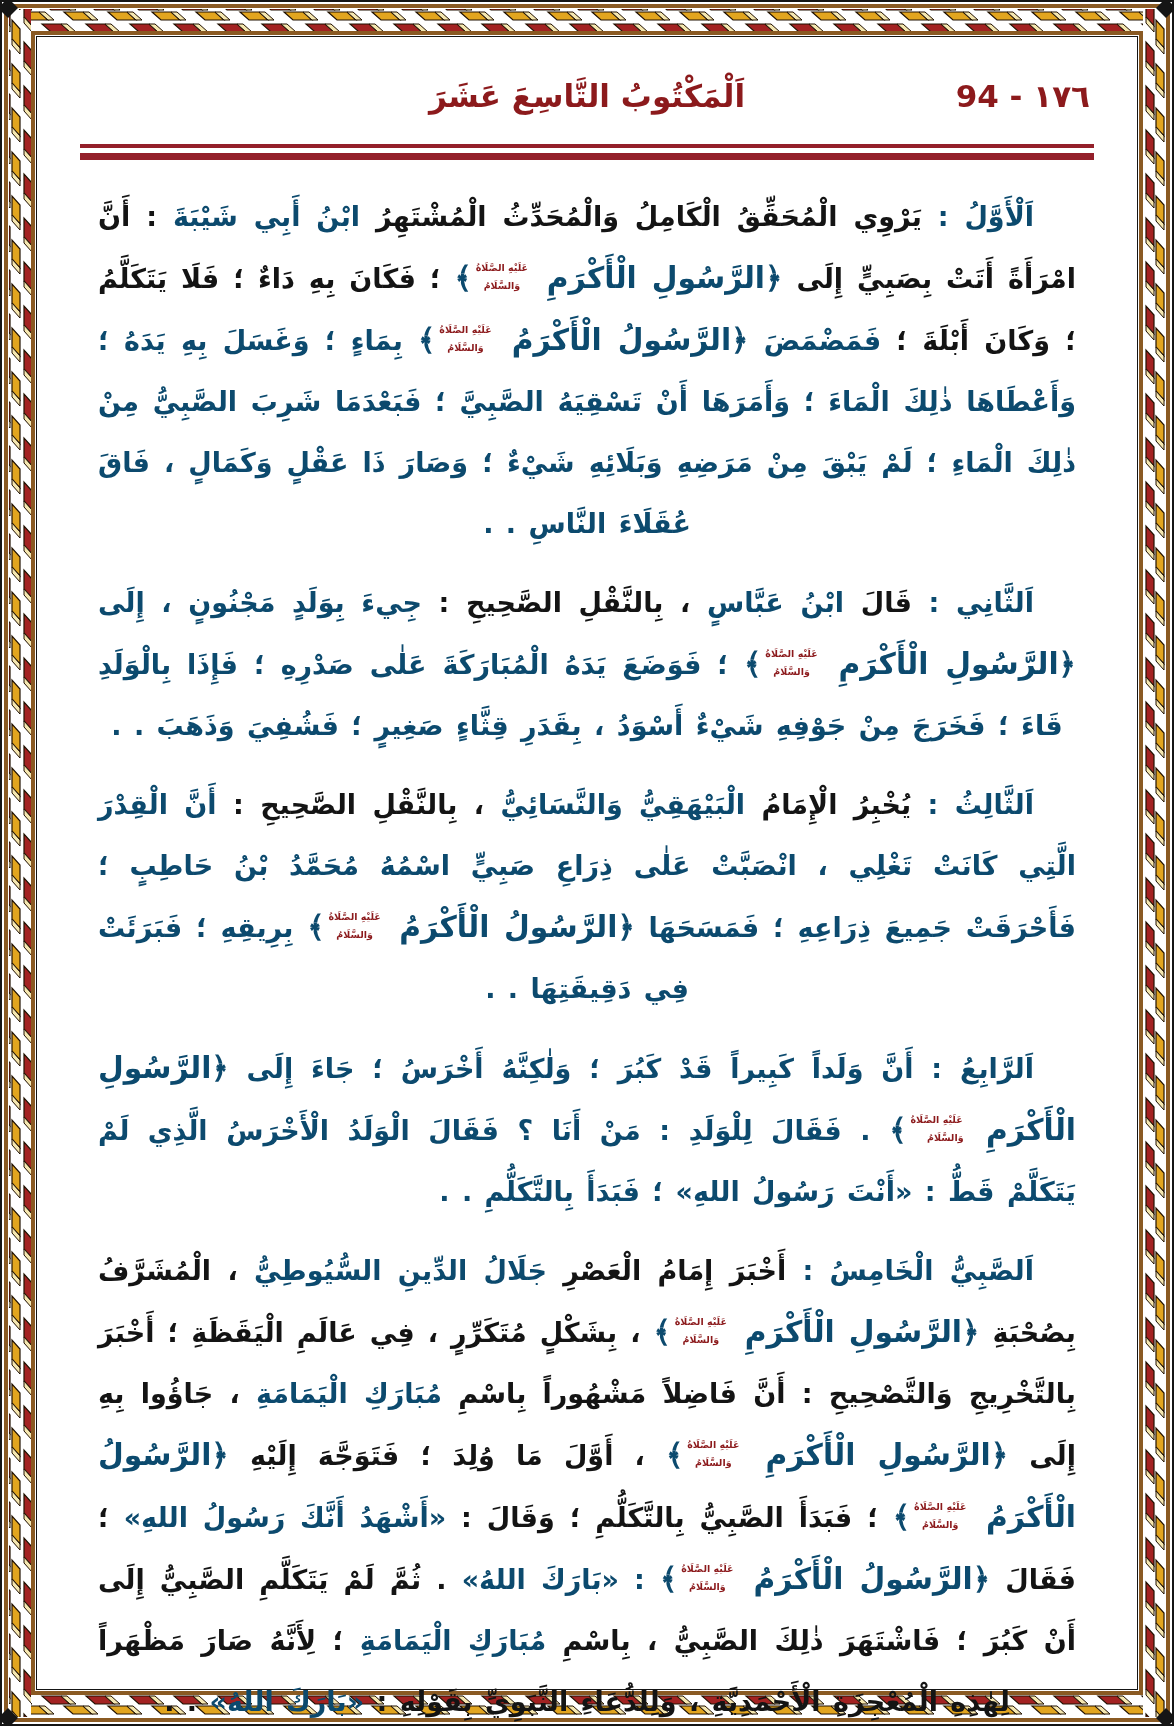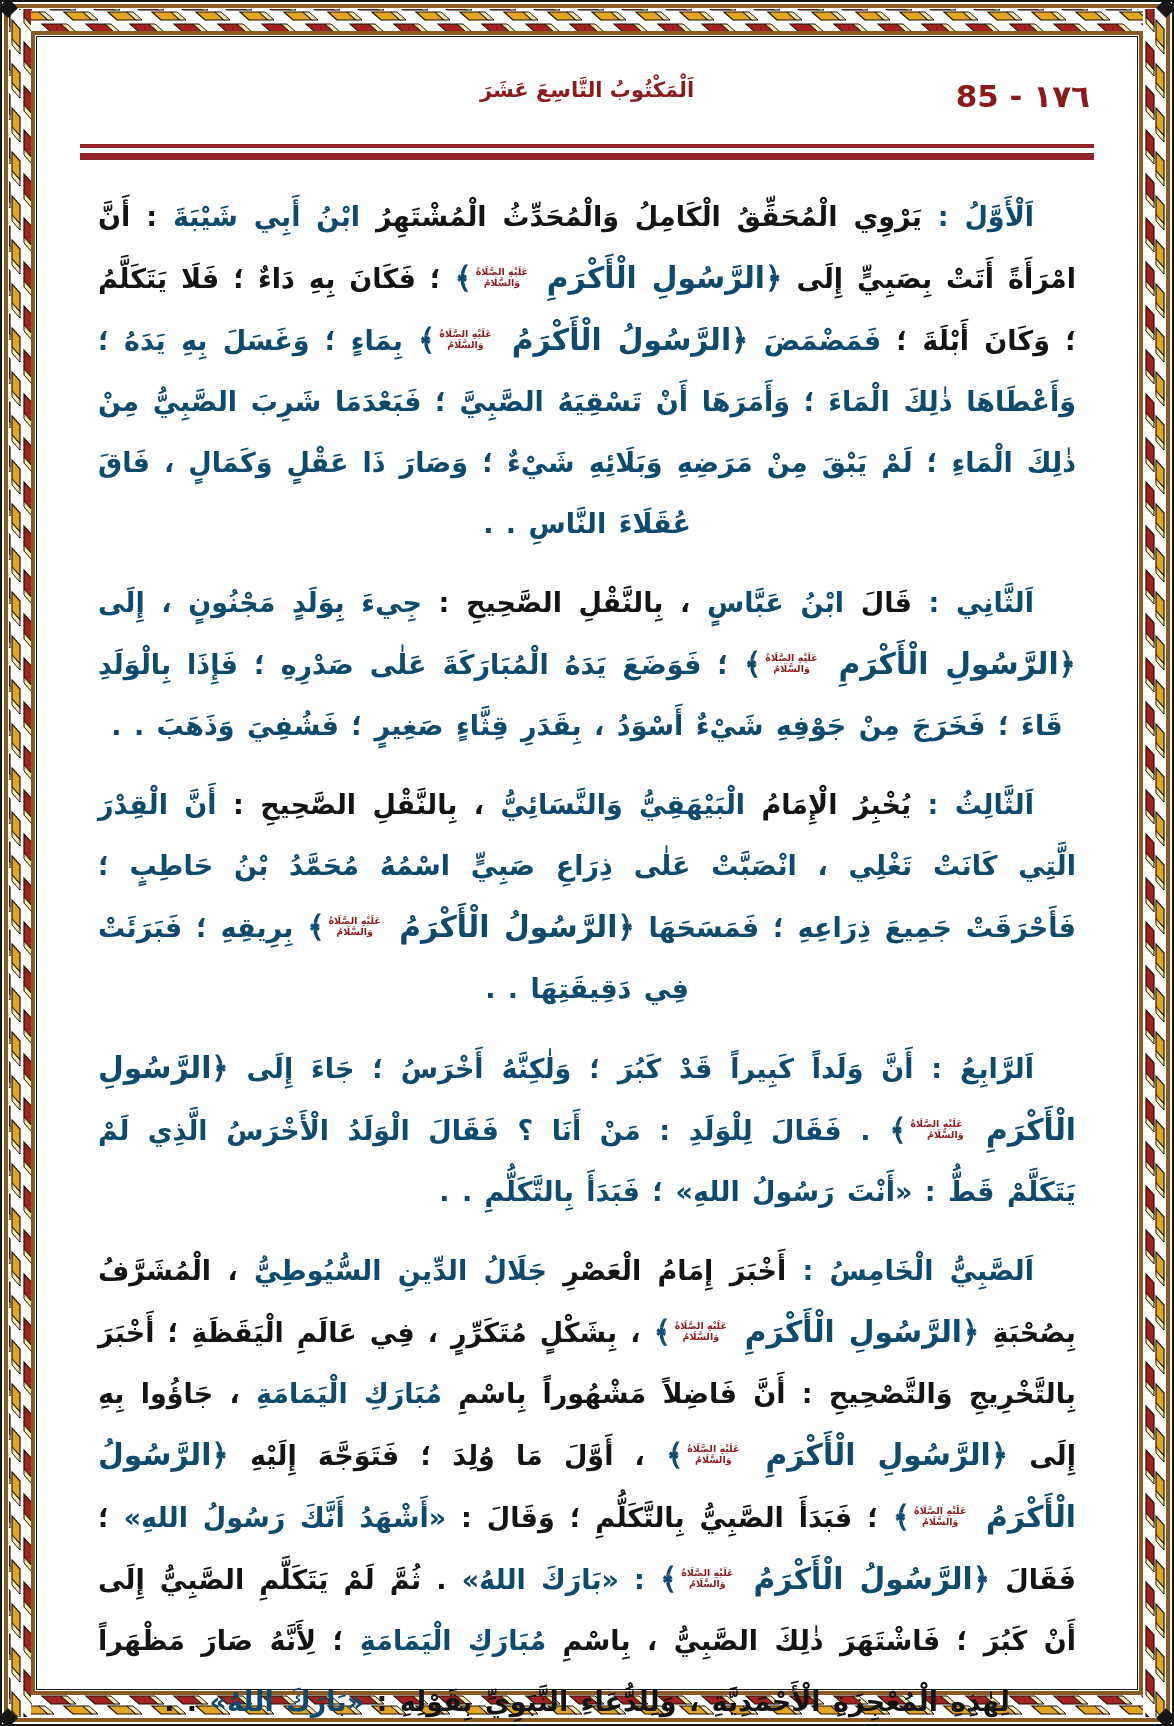--- a/index.html
+++ b/index.html
@@ -18,21 +18,21 @@
   .content{
     position:absolute;
     top:48px;right:98px;left:98px;
     z-index:1;
     direction:rtl;
   }
   .header{position:relative;height:58px;margin-top:30px;}
   .title{
     position:absolute;left:0;right:0;
     text-align:center;
-    font-size:21px;font-weight:bold;
+    font-size:31px;font-weight:bold;
     color:#8C1A1C;
   }
   .pagenum{
     position:absolute;left:auto;right:auto;
     inset-inline-start:auto;inset-inline-end:890px; 
     font-size:31px;font-weight:bold;color:#8C1A1C;
     white-space:nowrap;
   }
   
   .pagenum{inset-inline-end:auto;left:auto;right:-14px;}
@@ -55,21 +55,21 @@
     color:#141414;
   }
   .para.last-right{text-align-last:right;}
   .red{color:#0c4a6e;}
   .blk{color:#141414;}
   .name{font-size:1.1em;letter-spacing:0.5px;}
   .salat{
     display:inline-block;
     width:54px;
     font-size:9.5px;
-    line-height:11px;
+    line-height:18px;
     text-align:center;
     vertical-align:middle;
     color:#8C1A1C;
     text-indent:0;
     word-spacing:0;
     margin:0 3px;
     transform:translateY(-4px);
   }
 </style>
 </head>
@@ -116,21 +116,21 @@
     <path d="M8,-2 L18,8 L8,18 L-2,8 Z" fill="#151515"></path>
     <path d="M1166,-2 L1176,8 L1166,18 L1156,8 Z" fill="#151515"></path>
     <path d="M8,1708 L18,1718 L8,1728 L-2,1718 Z" fill="#151515"></path>
     <path d="M1166,1708 L1176,1718 L1166,1728 L1156,1718 Z" fill="#151515"></path>
   </svg>
 
   <div class="content">
 
     <div class="header">
       <div class="title">اَلْمَكْتُوبُ التَّاسِعَ عَشَرَ</div>
-      <div class="pagenum">١٧٦ - 85</div>
+      <div class="pagenum">١٧٦ - 94</div>
     </div>
 
     <div class="rule"></div>
 
     <div class="text-body">
         <p class="para"><span class="red">اَلْأَوَّلُ : </span><span class="blk">يَرْوِي الْمُحَقِّقُ الْكَامِلُ وَالْمُحَدِّثُ الْمُشْتَهِرُ </span><span class="red">ابْنُ أَبِي شَيْبَةَ</span><span class="blk"> : أَنَّ امْرَأَةً أَتَتْ بِصَبِيٍّ إِلَى </span><span class="red name">﴿الرَّسُولِ الْأَكْرَمِ </span><span class="salat">عَلَيْهِ الصَّلَاةُ وَالسَّلَامُ</span><span class="red name">﴾</span><span class="blk"> ؛ فَكَانَ بِهِ دَاءٌ ؛ فَلَا يَتَكَلَّمُ ؛ وَكَانَ أَبْلَةَ ؛ </span><span class="red">فَمَضْمَضَ </span><span class="red name">﴿الرَّسُولُ الْأَكْرَمُ </span><span class="salat">عَلَيْهِ الصَّلَاةُ وَالسَّلَامُ</span><span class="red name">﴾</span><span class="red"> بِمَاءٍ ؛ وَغَسَلَ بِهِ يَدَهُ ؛ وَأَعْطَاهَا ذٰلِكَ الْمَاءَ ؛ وَأَمَرَهَا أَنْ تَسْقِيَهُ الصَّبِيَّ ؛ فَبَعْدَمَا شَرِبَ الصَّبِيُّ مِنْ ذٰلِكَ الْمَاءِ ؛ لَمْ يَبْقَ مِنْ مَرَضِهِ وَبَلَائِهِ شَيْءٌ ؛ وَصَارَ ذَا عَقْلٍ وَكَمَالٍ ، فَاقَ عُقَلَاءَ النَّاسِ . .</span></p>
         <p class="para"><span class="red">اَلثَّانِي : </span><span class="blk">قَالَ </span><span class="red">ابْنُ عَبَّاسٍ</span><span class="blk"> ، بِالنَّقْلِ الصَّحِيحِ : </span><span class="red">جِيءَ بِوَلَدٍ مَجْنُونٍ ، إِلَى </span><span class="red name">﴿الرَّسُولِ الْأَكْرَمِ </span><span class="salat">عَلَيْهِ الصَّلَاةُ وَالسَّلَامُ</span><span class="red name">﴾</span><span class="red"> ؛ فَوَضَعَ يَدَهُ الْمُبَارَكَةَ عَلٰى صَدْرِهِ ؛ فَإِذَا بِالْوَلَدِ قَاءَ ؛ فَخَرَجَ مِنْ جَوْفِهِ شَيْءٌ أَسْوَدُ ، بِقَدَرِ قِثَّاءٍ صَغِيرٍ ؛ فَشُفِيَ وَذَهَبَ . .</span></p>
         <p class="para"><span class="red">اَلثَّالِثُ : </span><span class="blk">يُخْبِرُ الْإِمَامُ </span><span class="red">الْبَيْهَقِيُّ وَالنَّسَائِيُّ</span><span class="blk"> ، بِالنَّقْلِ الصَّحِيحِ : </span><span class="red">أَنَّ الْقِدْرَ الَّتِي كَانَتْ تَغْلِي ، انْصَبَّتْ عَلٰى ذِرَاعِ صَبِيٍّ اسْمُهُ مُحَمَّدُ بْنُ حَاطِبٍ ؛ فَأَحْرَقَتْ جَمِيعَ ذِرَاعِهِ ؛ فَمَسَحَهَا </span><span class="red name">﴿الرَّسُولُ الْأَكْرَمُ </span><span class="salat">عَلَيْهِ الصَّلَاةُ وَالسَّلَامُ</span><span class="red name">﴾</span><span class="red"> بِرِيقِهِ ؛ فَبَرَئَتْ فِي دَقِيقَتِهَا . .</span></p>
         <p class="para last-right"><span class="red">اَلرَّابِعُ : أَنَّ وَلَداً كَبِيراً قَدْ كَبُرَ ؛ وَلٰكِنَّهُ أَخْرَسُ ؛ جَاءَ إِلَى </span><span class="red name">﴿الرَّسُولِ الْأَكْرَمِ </span><span class="salat">عَلَيْهِ الصَّلَاةُ وَالسَّلَامُ</span><span class="red name">﴾</span><span class="red"> . فَقَالَ لِلْوَلَدِ : مَنْ أَنَا ؟ فَقَالَ الْوَلَدُ الْأَخْرَسُ الَّذِي لَمْ يَتَكَلَّمْ قَطُّ : «أَنْتَ رَسُولُ اللهِ» ؛ فَبَدَأَ بِالتَّكَلُّمِ . .</span></p>
         <p class="para"><span class="red">اَلصَّبِيُّ الْخَامِسُ : </span><span class="blk">أَخْبَرَ إِمَامُ الْعَصْرِ </span><span class="red">جَلَالُ الدِّينِ السُّيُوطِيُّ</span><span class="blk"> ، الْمُشَرَّفُ بِصُحْبَةِ </span><span class="red name">﴿الرَّسُولِ الْأَكْرَمِ </span><span class="salat">عَلَيْهِ الصَّلَاةُ وَالسَّلَامُ</span><span class="red name">﴾</span><span class="blk"> ، بِشَكْلٍ مُتَكَرِّرٍ ، فِي عَالَمِ الْيَقَظَةِ ؛ أَخْبَرَ بِالتَّخْرِيجِ وَالتَّصْحِيحِ : أَنَّ فَاضِلاً مَشْهُوراً بِاسْمِ </span><span class="red">مُبَارَكِ الْيَمَامَةِ</span><span class="blk"> ، جَاؤُوا بِهِ إِلَى </span><span class="red name">﴿الرَّسُولِ الْأَكْرَمِ </span><span class="salat">عَلَيْهِ الصَّلَاةُ وَالسَّلَامُ</span><span class="red name">﴾</span><span class="blk"> ، أَوَّلَ مَا وُلِدَ ؛ فَتَوَجَّهَ إِلَيْهِ </span><span class="red name">﴿الرَّسُولُ الْأَكْرَمُ </span><span class="salat">عَلَيْهِ الصَّلَاةُ وَالسَّلَامُ</span><span class="red name">﴾</span><span class="blk"> ؛ فَبَدَأَ الصَّبِيُّ بِالتَّكَلُّمِ ؛ وَقَالَ : </span><span class="red">«أَشْهَدُ أَنَّكَ رَسُولُ اللهِ»</span><span class="blk"> ؛ فَقَالَ </span><span class="red name">﴿الرَّسُولُ الْأَكْرَمُ </span><span class="salat">عَلَيْهِ الصَّلَاةُ وَالسَّلَامُ</span><span class="red name">﴾</span><span class="red"> : «بَارَكَ اللهُ»</span><span class="blk"> . ثُمَّ لَمْ يَتَكَلَّمِ الصَّبِيُّ إِلَى أَنْ كَبُرَ ؛ فَاشْتَهَرَ ذٰلِكَ الصَّبِيُّ ، بِاسْمِ </span><span class="red">مُبَارَكِ الْيَمَامَةِ</span><span class="blk"> ؛ لِأَنَّهُ صَارَ مَظْهَراً لِهٰذِهِ الْمُعْجِزَةِ الْأَحْمَدِيَّةِ ، وَلِلدُّعَاءِ النَّبَوِيِّ بِقَوْلِهِ : </span><span class="red">«بَارَكَ اللهُ»</span><span class="blk"> . .</span></p>

